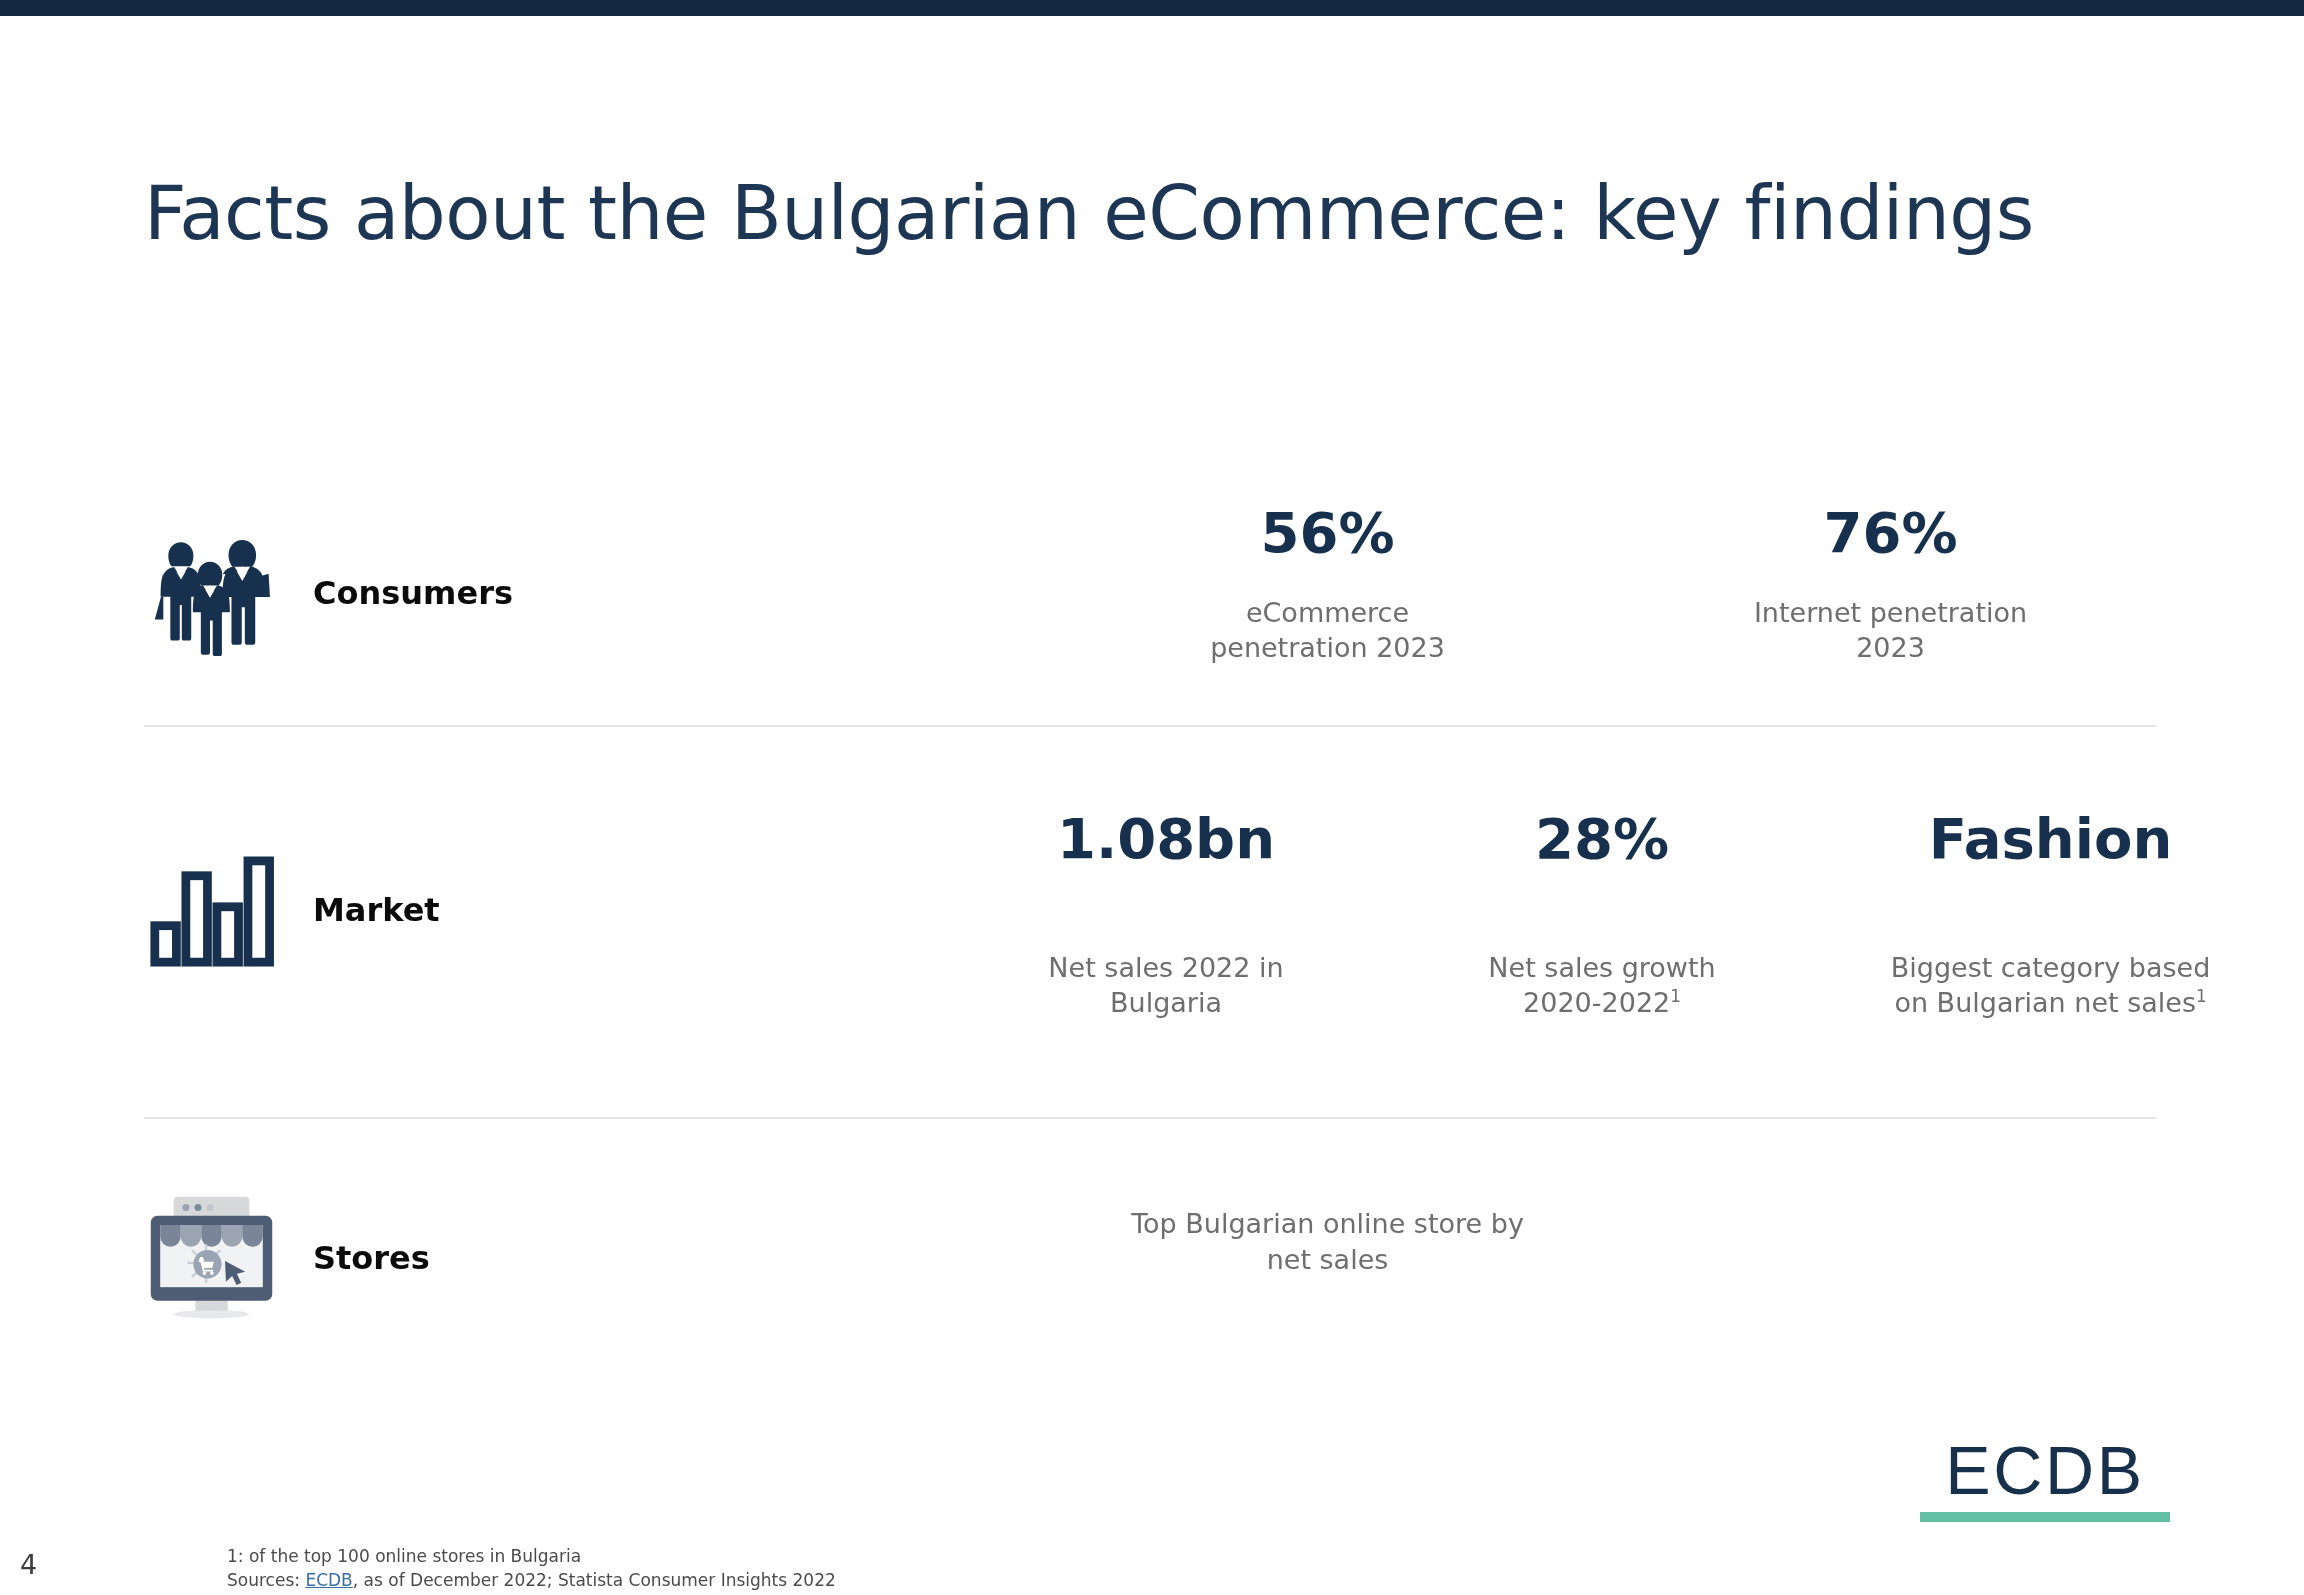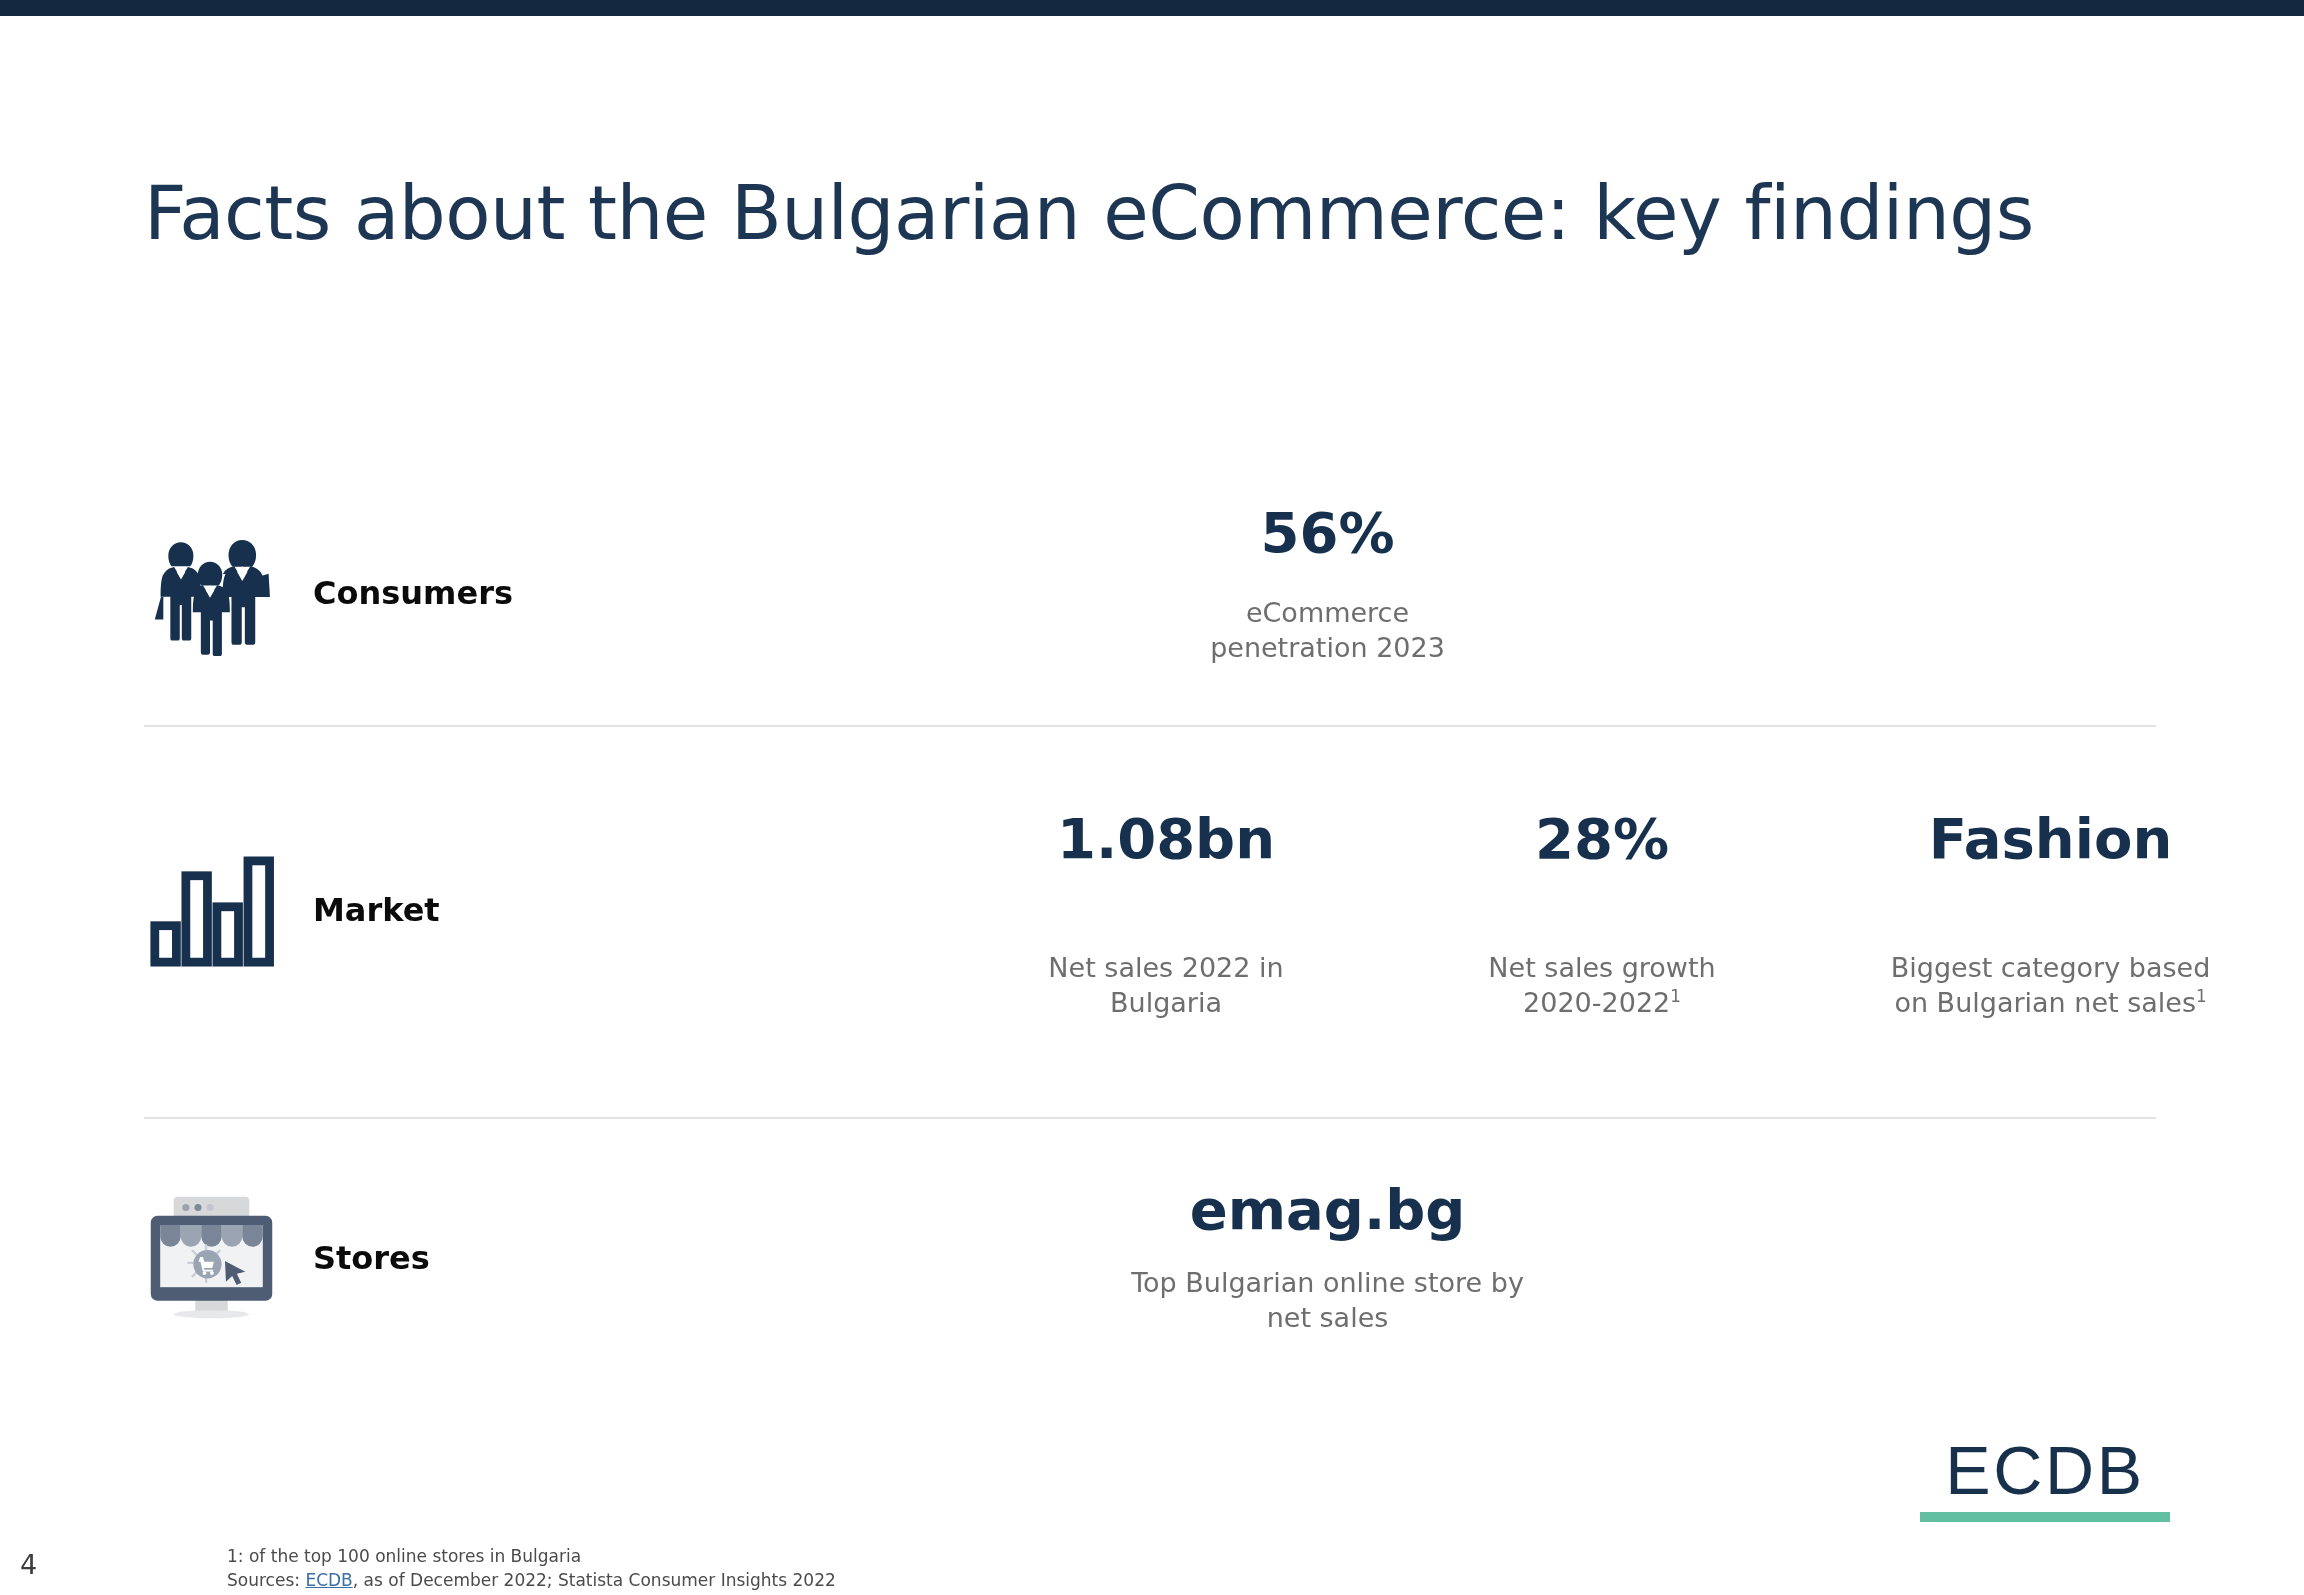--- a/index.html
+++ b/index.html
@@ -198,20 +198,24 @@
       </svg>
     </span>
     <span class="cat-label">Consumers</span>
   </div>
 
   <div class="stat r1c1">
     <div class="stat-value">56%</div>
     <div class="stat-caption">eCommerce<br>penetration 2023</div>
   </div>
 
+  <div class="stat r1c2">
+    <div class="stat-value">76%</div>
+    <div class="stat-caption">Internet penetration<br>2023</div>
+  </div>
 </div>
 
 <div class="divider divider-1"></div>
 
 <div class="row row-2">
 
   <div class="cat" style="top:32px;">
     <span class="cat-icon">
       <svg viewBox="0 0 100 100" width="135" height="135" aria-hidden="true">
         <g fill="none" stroke="#16304d" stroke-width="6.5">
@@ -282,21 +286,20 @@
           <circle cx="50.3" cy="61.5" r="1.4"></circle>
         </g>
 
         <path d="M60 52.5 75 60.5l-6.2 1.6 3.2 6.6-3.4 1.7-3.3-6.7-4.6 4.3z" fill="#4e5d73"></path>
       </svg>
     </span>
     <span class="cat-label">Stores</span>
   </div>
 
   <div class="stat r3c1">
-    <div class="stat-value">emag.bg</div>
     <div class="stat-caption">Top Bulgarian online store by<br>net sales</div>
   </div>
 
 </div>
 
 <div class="page-number">4</div>
 
 <div class="footnotes">
   <div>1: of the top 100 online stores in Bulgaria</div>
   <div><span>Sources: </span><a class="footnote-link" href="#">ECDB</a><span>, as of December 2022; Statista Consumer Insights 2022</span></div>

